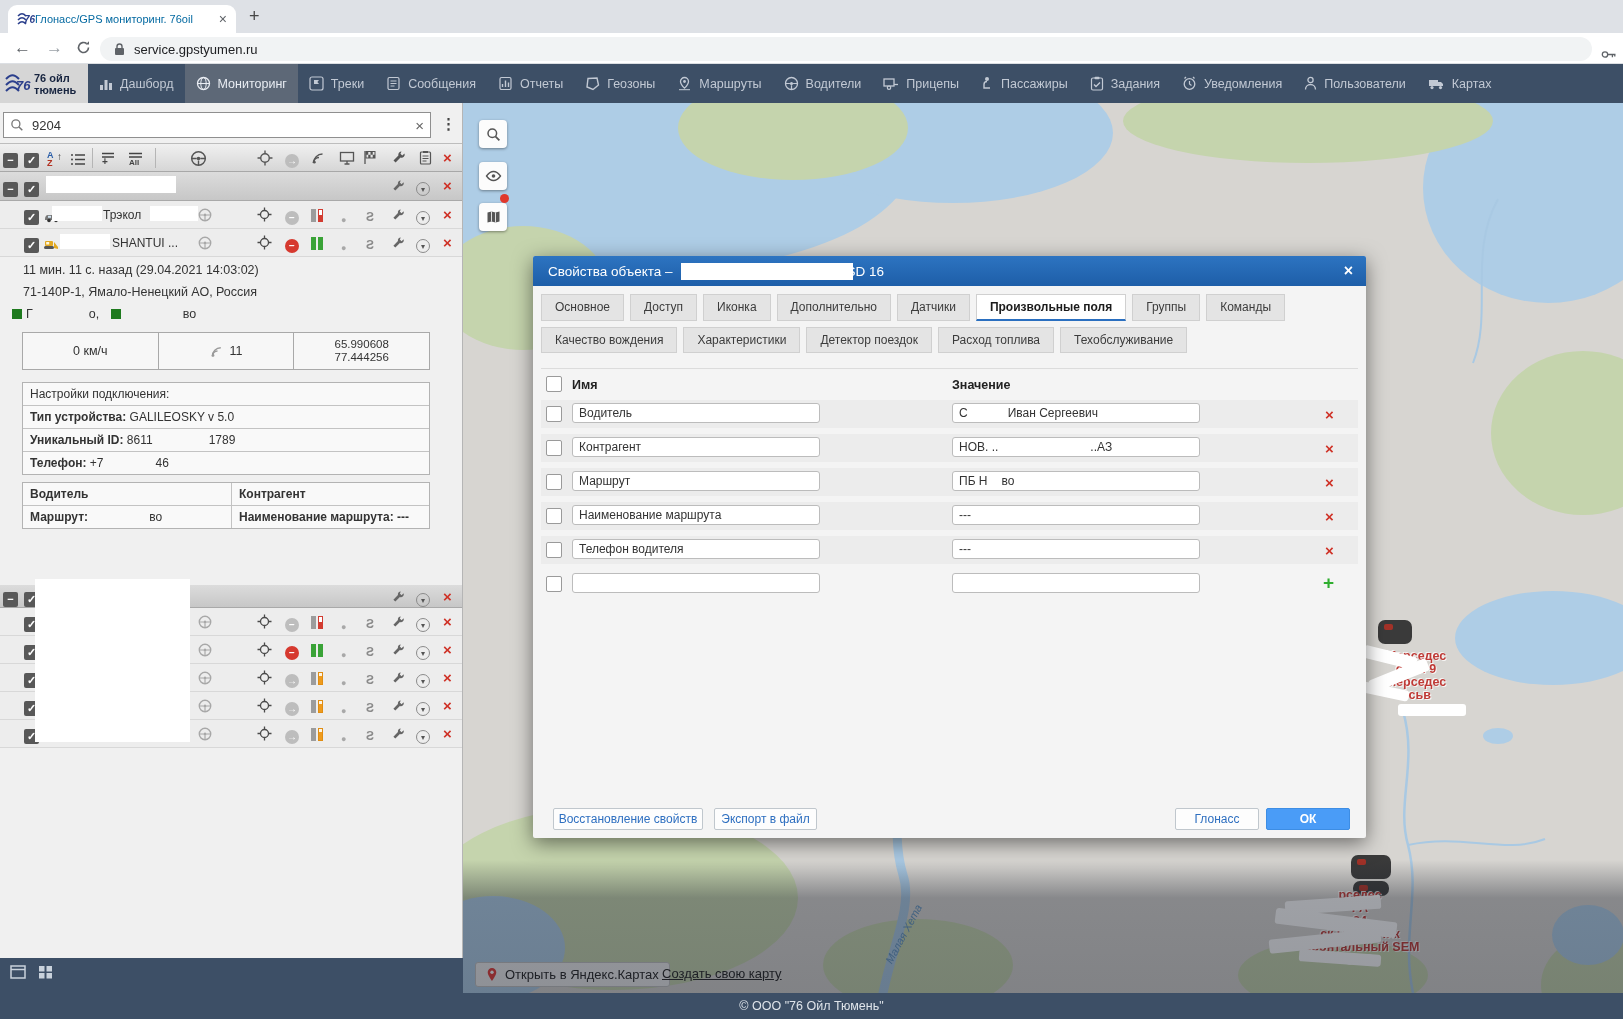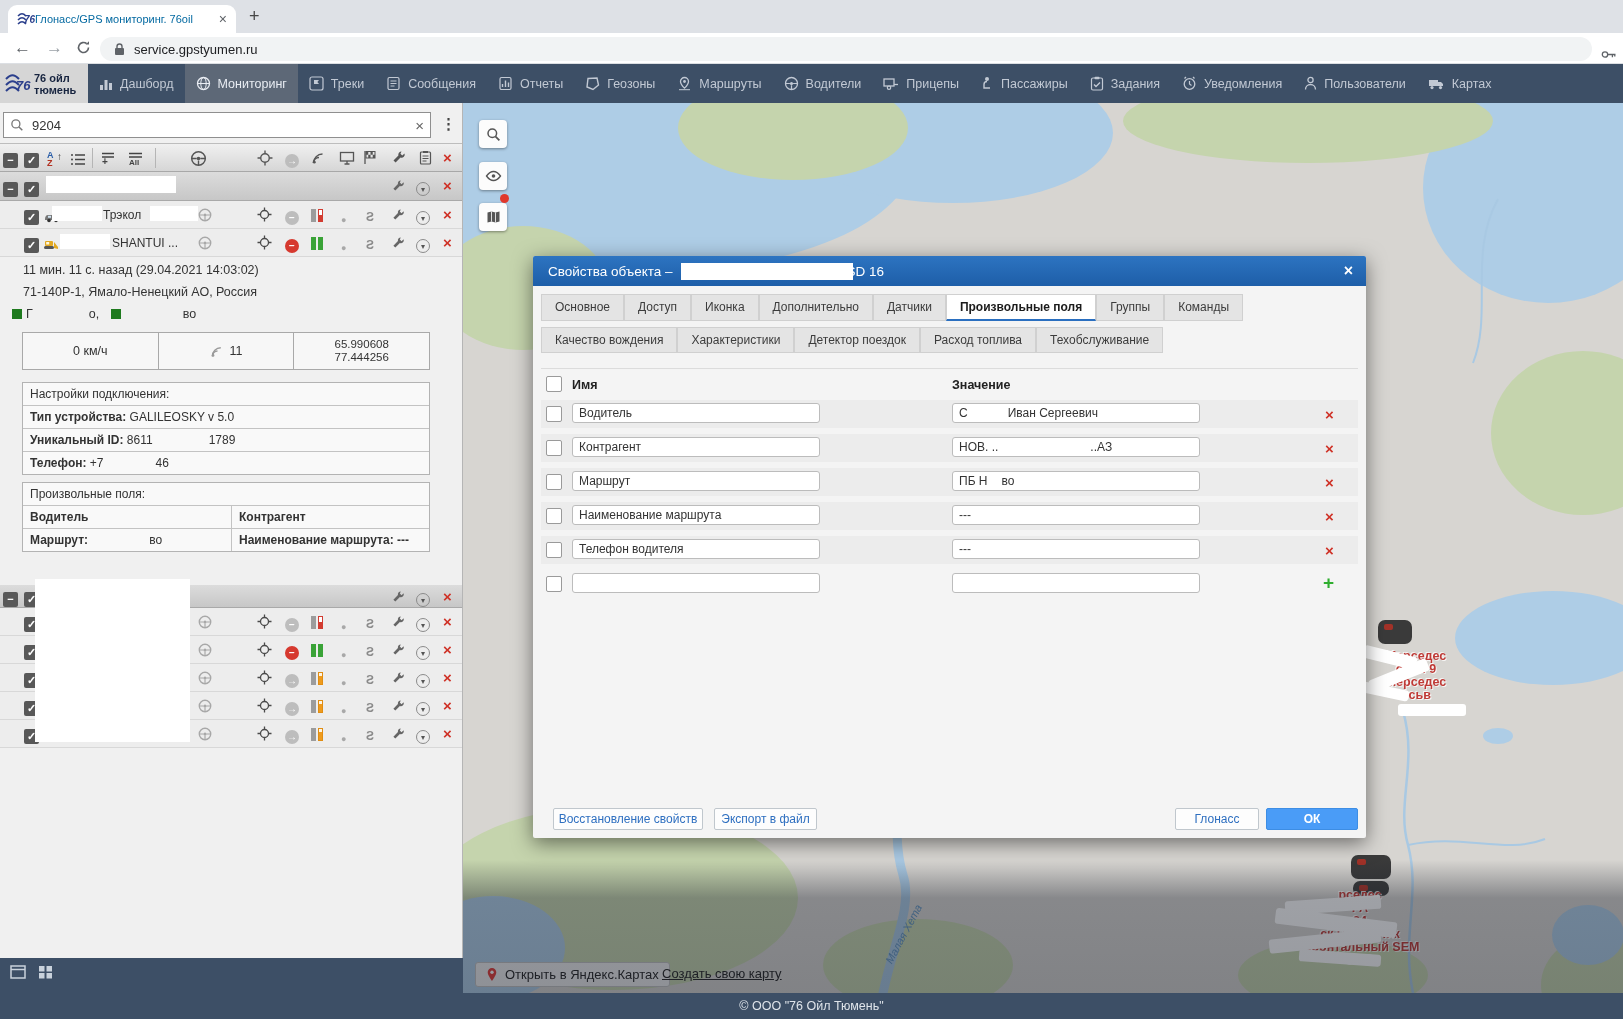--- a/index.html
+++ b/index.html
@@ -96,21 +96,21 @@
     background:linear-gradient(rgba(25,30,42,0) 0,rgba(25,30,42,.42) 38px,rgba(25,30,42,.45) 100%);}
   .ybtn{position:absolute;left:12px;top:859px;height:23px;background:#efefef;border:1px solid #c2c2c2;
     border-radius:3px;display:flex;align-items:center;gap:7px;padding:0 10px;font-size:13px;color:#222;z-index:4;}
   .ylink{position:absolute;left:199px;top:863px;font-size:13px;color:#222;text-decoration:underline;z-index:4;white-space:nowrap;}
   
   .modal{position:absolute;left:533px;top:256px;width:833px;height:582px;background:#f4f4f4;
     box-shadow:0 5px 20px rgba(0,0,0,.5);z-index:50;border-radius:2px;}
   .modal-h{height:30px;background:linear-gradient(#2d74c1,#1e5ea8);color:#fff;display:flex;
     align-items:center;padding:0 15px;font-size:13.5px;border-radius:2px 2px 0 0;position:relative;}
   .modal-x{position:absolute;right:13px;top:6px;color:#fff;font-size:16px;font-weight:bold;}
-  .tabsrow{position:absolute;left:8px;display:flex;}
+  .tabsrow{position:absolute;left:8px;display:flex;gap:6px;}
   .tabbtn{background:#e4e4e4;border:1px solid #d0d0d0;padding:5px 13px;font-size:12px;color:#3c3c3c;white-space:nowrap;}
   .tabbtn.active{background:#fff;font-weight:bold;color:#1b1b1b;border-bottom:2px solid #2a6fc0;}
   .mdiv{position:absolute;left:8px;top:112px;width:817px;height:1px;background:#dcdcdc;}
   .fhead{position:absolute;left:8px;top:120px;width:817px;height:20px;}
   .fhead .lbl{position:absolute;top:2px;font-size:12.5px;font-weight:bold;color:#222;}
   .mcb{position:absolute;left:5px;top:6px;width:14px;height:14px;background:#fff;border:1px solid #9a9a9a;border-radius:2px;}
   .frow{position:absolute;left:8px;width:817px;height:28px;background:#ececec;}
   .inp{position:absolute;top:3px;width:248px;height:20px;background:#fff;border:1px solid #bcbcbc;
     border-radius:3px;font-size:12px;color:#333;display:flex;align-items:center;padding:0 6px;
     box-sizing:border-box;white-space:pre;overflow:hidden;}
@@ -546,21 +546,20 @@
           <span>77.444256</span>
         </div>
     </div>
     <div class="ibox" style="top:279px">
       <div class="irow">Настройки подключения:</div>
       <div class="irow"><span class="blb">Тип устройства:</span> <span>GALILEOSKY v 5.0</span></div>
       <div class="irow"><span class="blb">Уникальный ID:</span> <span>8611</span><span style="display:inline-block;width:56px"></span><span>1789</span></div>
       <div class="irow"><span class="blb">Телефон:</span> <span>+7</span><span style="display:inline-block;width:52px"></span><span>46</span></div>
     </div>
     <div class="ibox" style="top:379px">
-      <div class="irow">Произвольные поля:</div>
       <div class="irow cols">
         <div class="blb">Водитель</div>
         <div class="blb">Контрагент</div>
       </div>
       <div class="irow cols">
         <div><span class="blb">Маршрут:</span> <span style="display:inline-block;width:58px"></span><span>во</span></div>
         <div class="blb">Наименование маршрута: ---</div>
       </div>
     </div>
 
@@ -766,21 +765,21 @@
     <div class="frow" style="top:314px;background:transparent">
       <span class="mcb"></span>
       <div class="inp n-inp"></div>
       <div class="inp v-inp"></div>
       <span class="growx">+</span>
     </div>
 
     <div class="mbtn" style="left:20px;width:150px">Восстановление свойств</div>
     <div class="mbtn" style="left:181px;width:103px">Экспорт в файл</div>
     <div class="mbtn" style="left:642px;width:84px">Глонасс</div>
-    <div class="mbtn ok" style="left:733px;width:92px">ОК</div>
+    <div class="mbtn ok" style="left:733px;width:84px">ОК</div>
 
     <div class="redact" style="left:148px;top:7px;width:172px;height:17px;z-index:51"></div>
   </div>
 
   <div class="sidefoot">
     <span style="position:absolute;left:10px;top:7px"><svg width="16" height="14" viewBox="0 0 16 14">
           <rect x="1" y="1" width="14" height="12" fill="none" stroke="#c9d2dc" stroke-width="1.5"></rect>
           <path d="M1 4.5h14" stroke="#c9d2dc" stroke-width="1.5"></path>
         </svg></span>
     <span style="position:absolute;left:38px;top:7px"><svg width="15" height="14" viewBox="0 0 15 14">

